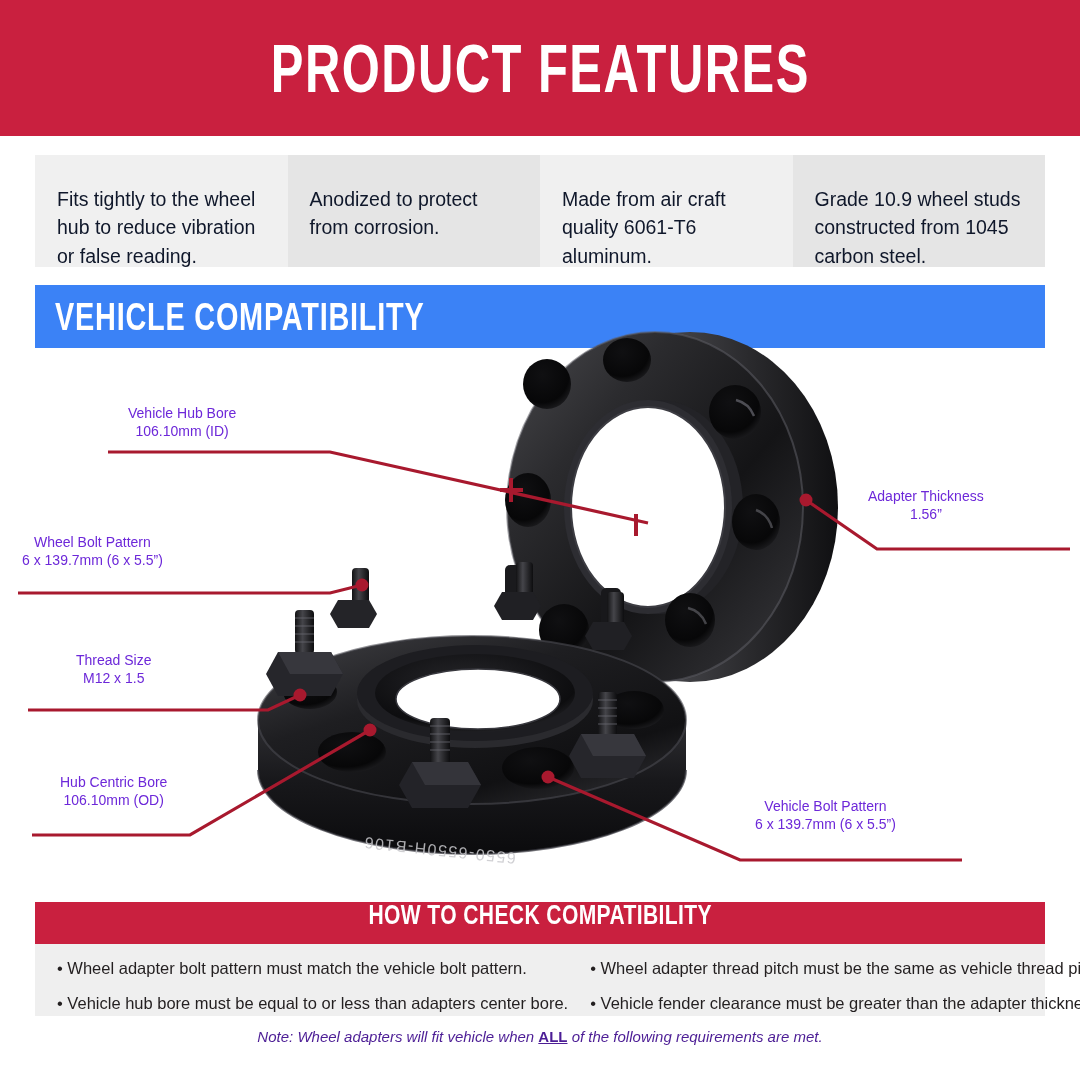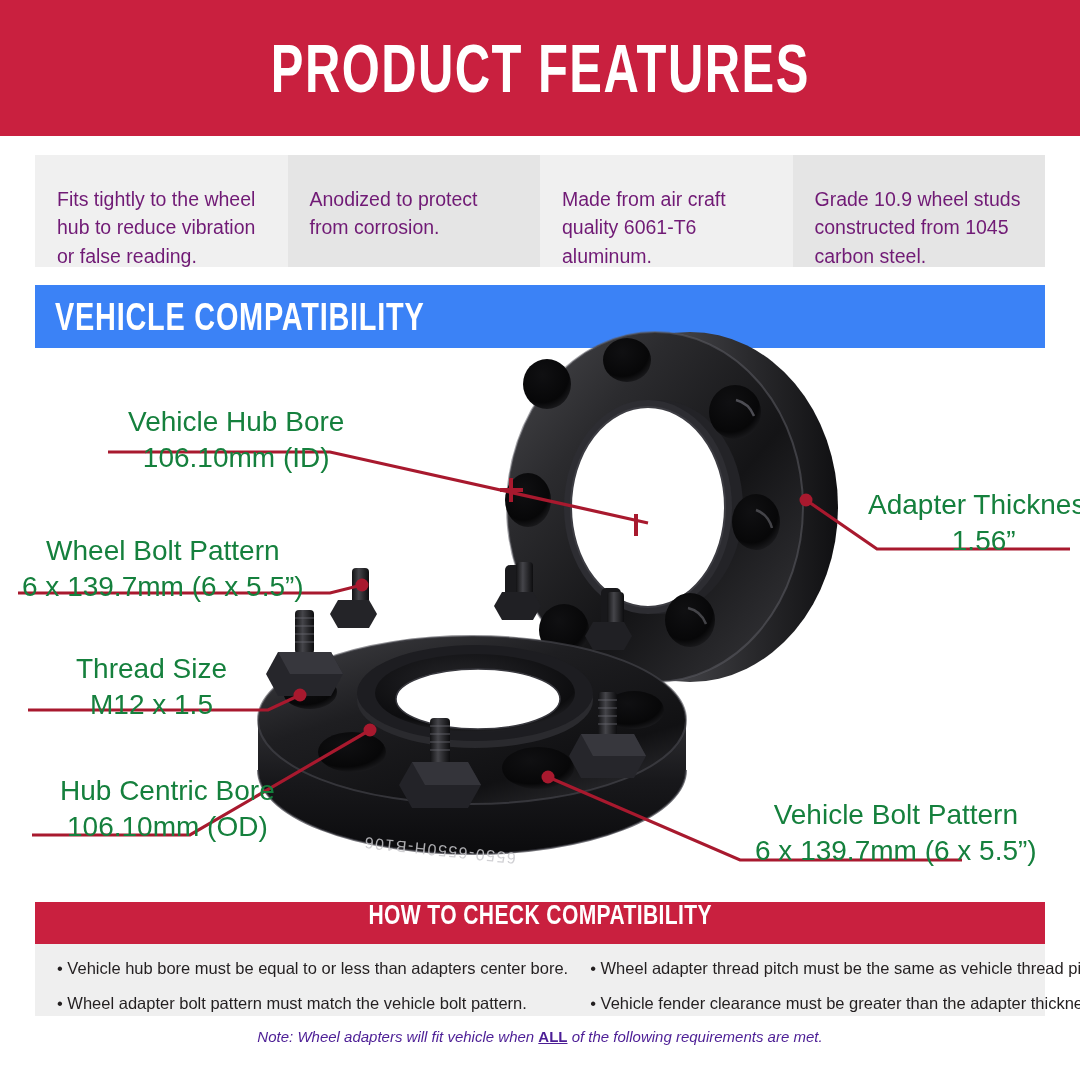--- a/index.html
+++ b/index.html
@@ -33,21 +33,21 @@
   .features {
     position: absolute; left: 35px; top: 155px;
     width: 1010px; height: 112px;
     display: flex;
   }
   .feature-cell {
     flex: 1 1 0;
     padding: 30px 22px 0 22px;
     font-size: 19.5px;
     line-height: 1.45;
-    color: #701a75;
+    color: #0f172a;
   }
   .feature-cell.shade-a { background: #f0f0f0; }
   .feature-cell.shade-b { background: #e5e5e5; }
 
   
   .compat-bar {
     position: absolute; left: 35px; top: 285px;
     width: 1010px; height: 63px;
     background: #3b82f6;
     display: flex; align-items: center;
@@ -62,21 +62,21 @@
 
   
   .stage {
     position: absolute; left: 0; top: 300px; width: 1080px; height: 590px;
   }
   .stage svg { display: block; }
 
   
   .callout {
     position: absolute;
-    font-size: 28px; line-height: 1.3; color: #15803d;
+    font-size: 14px; line-height: 1.3; color: #6d28d9;
     white-space: nowrap;
   }
   .callout .l1, .callout .l2 { display: block; }
   .callout.center { text-align: center; }
 
   
   .howto-bar {
     position: absolute; left: 35px; top: 902px;
     width: 1010px; height: 42px;
     background: #c9203f;
@@ -334,22 +334,22 @@
     <span class="l1">Vehicle Bolt Pattern</span>
     <span class="l2">6 x 139.7mm (6 x 5.5”)</span>
   </div>
 
   <div class="howto-bar">
     <div class="howto-title">HOW TO CHECK COMPATIBILITY</div>
   </div>
 
   <div class="reqs">
     <div class="req-col">
+      <div class="req-item">• Wheel adapter bolt pattern must match the vehicle bolt pattern.</div>
       <div class="req-item">• Vehicle hub bore must be equal to or less than adapters center bore.</div>
-      <div class="req-item">• Wheel adapter bolt pattern must match the vehicle bolt pattern.</div>
     </div>
     <div class="req-col">
       <div class="req-item">• Wheel adapter thread pitch must be the same as vehicle thread pitch.</div>
       <div class="req-item">• Vehicle fender clearance must be greater than the adapter thickness.</div>
     </div>
   </div>
 
   <div class="note">
     <span>Note: Wheel adapters will fit vehicle when </span><b>ALL</b><span> of the following requirements are met.</span>
   </div>

